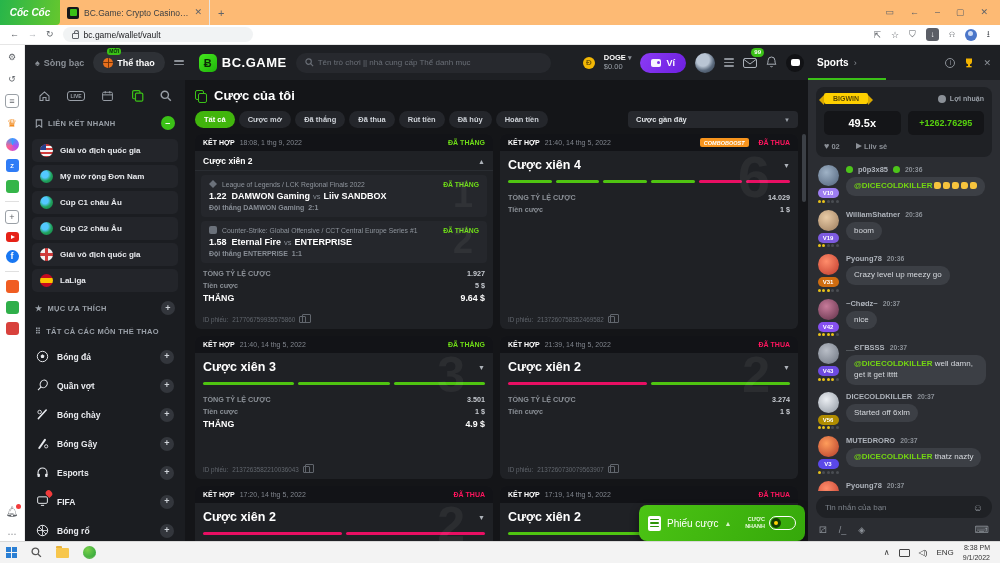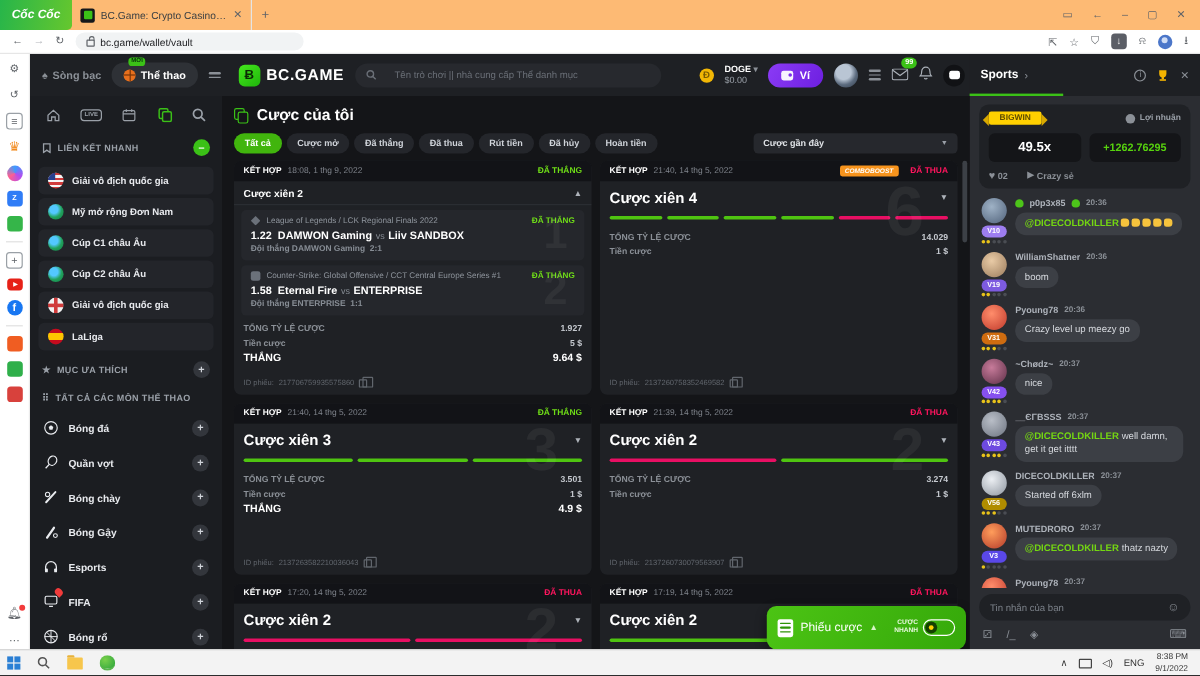--- a/index.html
+++ b/index.html
@@ -70,21 +70,21 @@
   .bball:after{content:"";position:absolute;left:0;top:4.5px;width:10px;height:1px;background:#7a3608}
   .newbadge{position:absolute;top:-4px;left:14px;background:#3bc117;color:#07300b;font-size:5px;font-weight:bold;
     border-radius:3px;padding:0 2px;line-height:7px}
   .burger{width:10px;display:flex;flex-direction:column;gap:2px}
   .burger i{height:1.5px;background:#8b9097;border-radius:1px}
   .logo{display:flex;align-items:center;gap:5px;margin-left:6px}
   .logoshield{width:18px;height:18px;border-radius:5px;background:linear-gradient(140deg,#45e81d,#1fb50b);
     color:#0c2a05;font-weight:bold;font-size:11px;display:flex;align-items:center;justify-content:center}
   .logotext{color:#fff;font-weight:bold;font-size:13px;letter-spacing:.5px}
   .searchbox{flex:1;max-width:255px;height:20px;background:#27292e;border-radius:12px;display:flex;align-items:center;
-    gap:15px;padding:0 9px;color:#6a6f77;font-size:8px;min-width:90px}
+    gap:4px;padding:0 9px;color:#6a6f77;font-size:8px;min-width:90px}
   .sh-right{display:flex;align-items:center;gap:9px;margin-left:auto;padding-right:4px}
   .coin{width:12px;height:12px;border-radius:50%;background:#f2b705;color:#7c5c00;font-size:8px;font-weight:bold;
     display:flex;align-items:center;justify-content:center}
   .balwrap{line-height:1.15;font-size:7.5px}
   .balwrap .cur{color:#fff;font-weight:bold}
   .balwrap .amt{color:#9aa0a8}
   .chev{color:#8b9097;font-size:7px}
   .walletbtn{height:20px;background:linear-gradient(120deg,#8b3bf5,#6d1fe0);border-radius:11px;color:#fff;
     font-size:9px;font-weight:bold;display:flex;align-items:center;gap:5px;padding:0 11px}
   .wicon{width:10px;height:8px;background:#fff;border-radius:2px;position:relative;opacity:.95}
@@ -758,21 +758,21 @@
                 <span class="bw-coin"></span>
                 <span>Lợi nhuận</span>
               </span>
           </div>
           <div class="bw-vals">
             <span class="bw-box bw-mult">49.5x</span>
             <span class="bw-box bw-profit">+1262.76295</span>
           </div>
           <div class="bw-foot">
             <span><span class="heart">♥</span> <span>02</span></span>
-            <span><span class="sharearrow"></span> <span>Crazy sẻ</span></span>
+            <span><span class="sharearrow"></span> <span>Liiv sẻ</span></span>
           </div>
         </div>
 
         <div class="msgs">
           <div class="msg">
             <span class="m-left">
                 <span class="avatar av0"></span>
                 <span class="vbadge bg-v10">V10</span>
                 <span class="dots">
                   <i class="f"></i>

